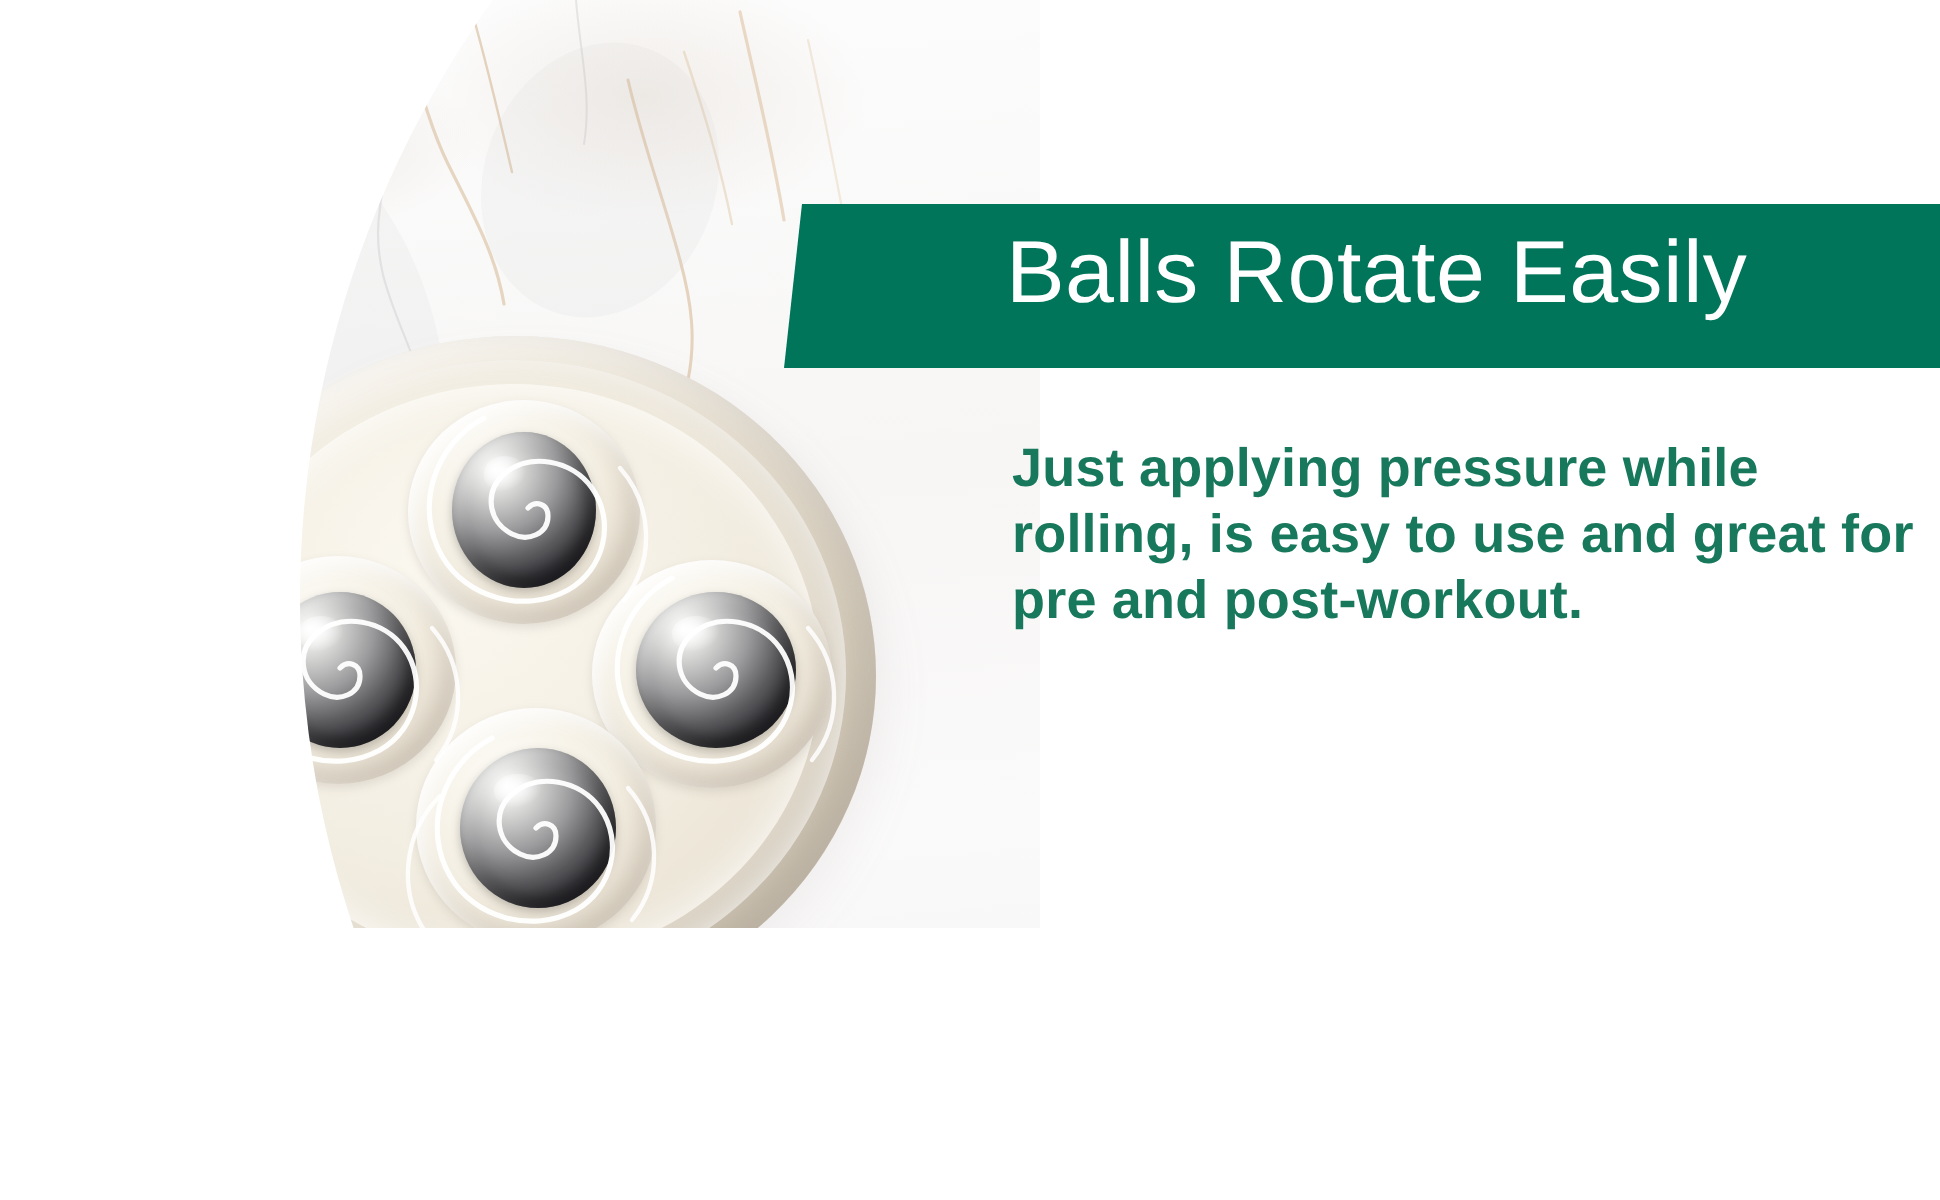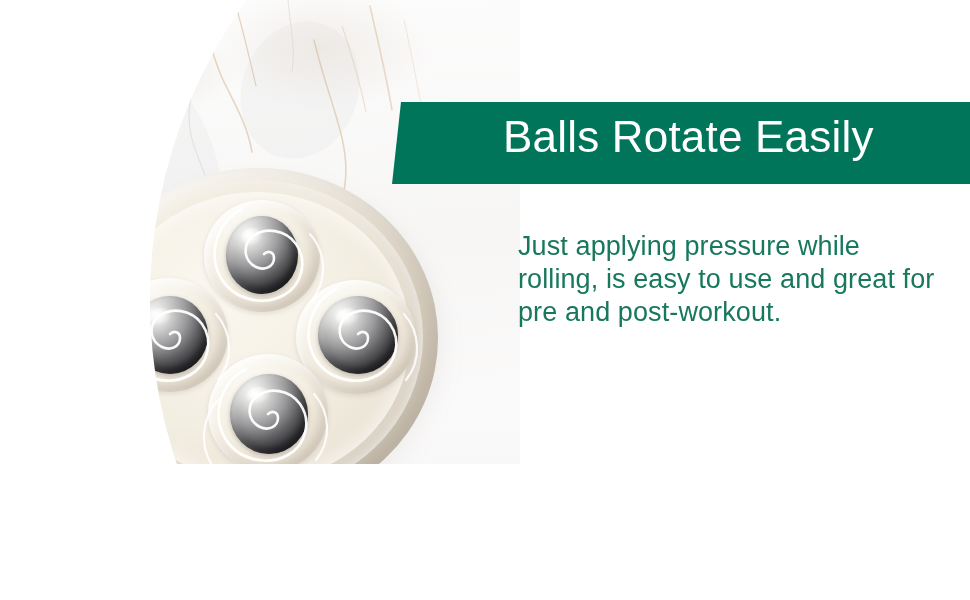--- a/index.html
+++ b/index.html
@@ -123,23 +123,23 @@
   
   #copy{
     position:absolute;
     left:506px;top:218px;
     width:452px;
   }
   .para{
     color:#18785C;
     font-size:27px;
     line-height:33px;
-    font-weight:400;
+    font-weight:700;
     letter-spacing:.1px;
-    margin:12px;
+    margin:0;
     font-family:"Liberation Sans", sans-serif;
   }
   #para-2{margin-top:33px;}
 </style>
 </head>
 <body>
 
 <div id="banner">
 
   <div id="photo-panel">

